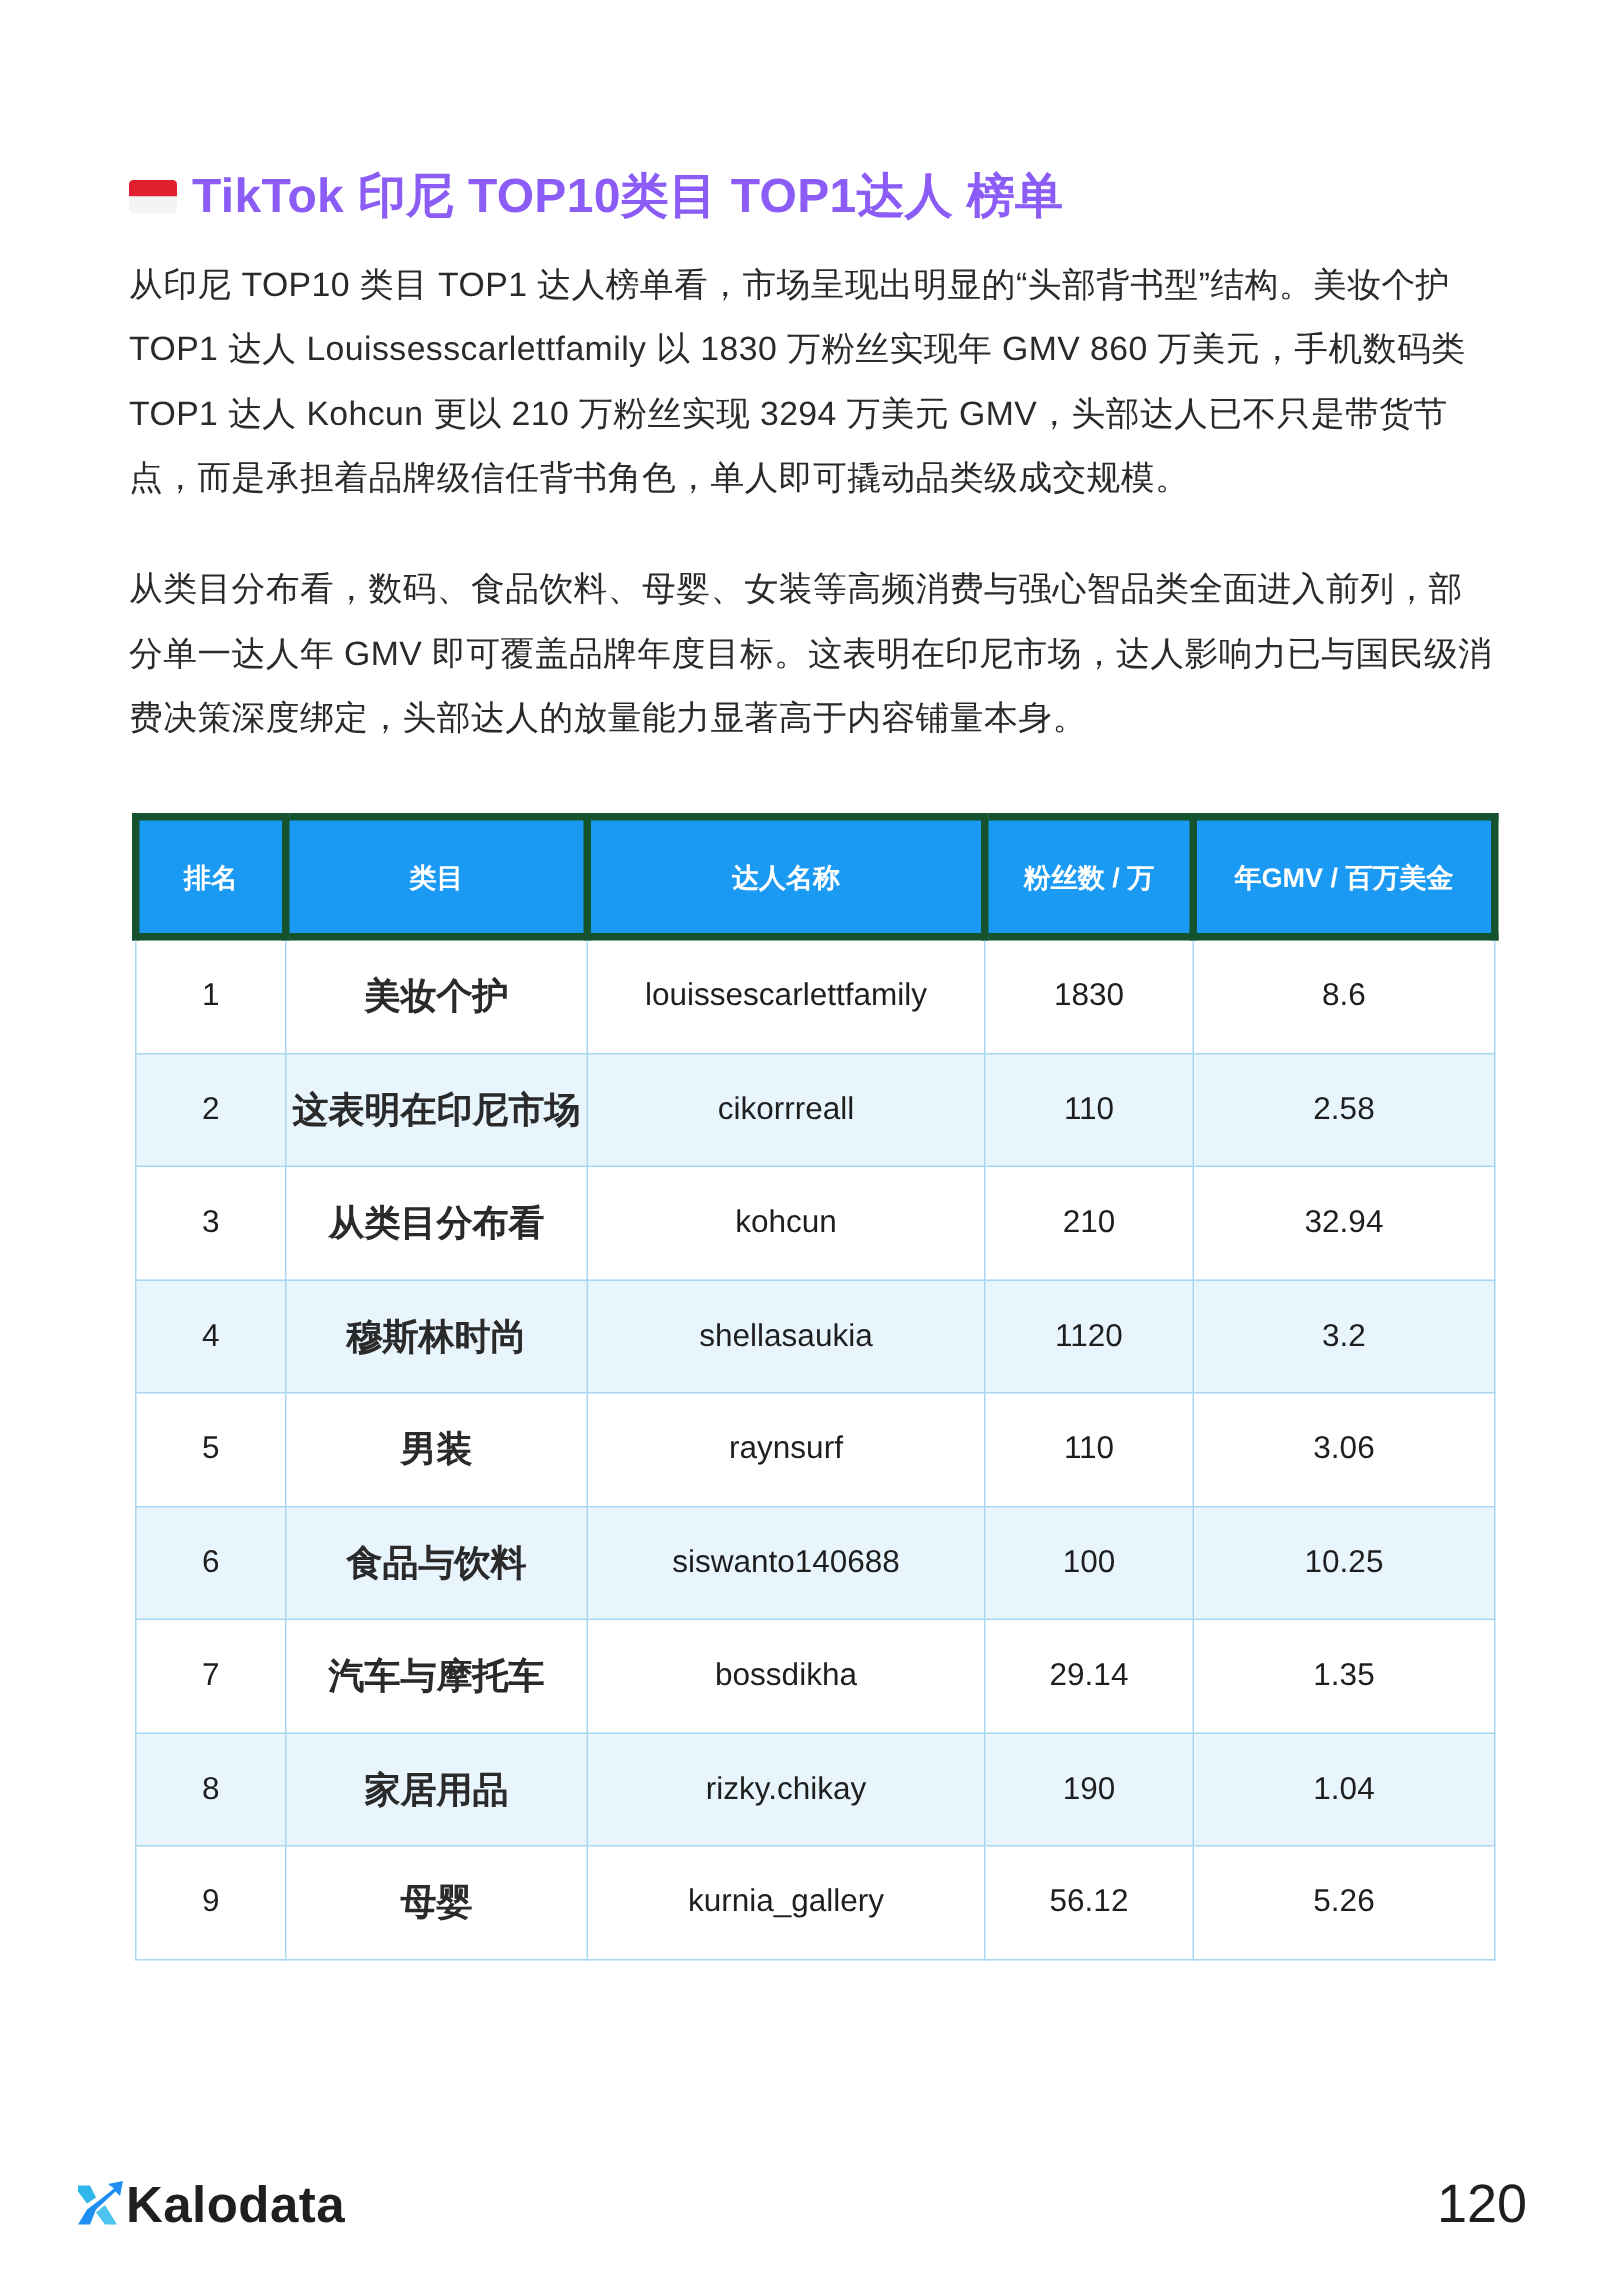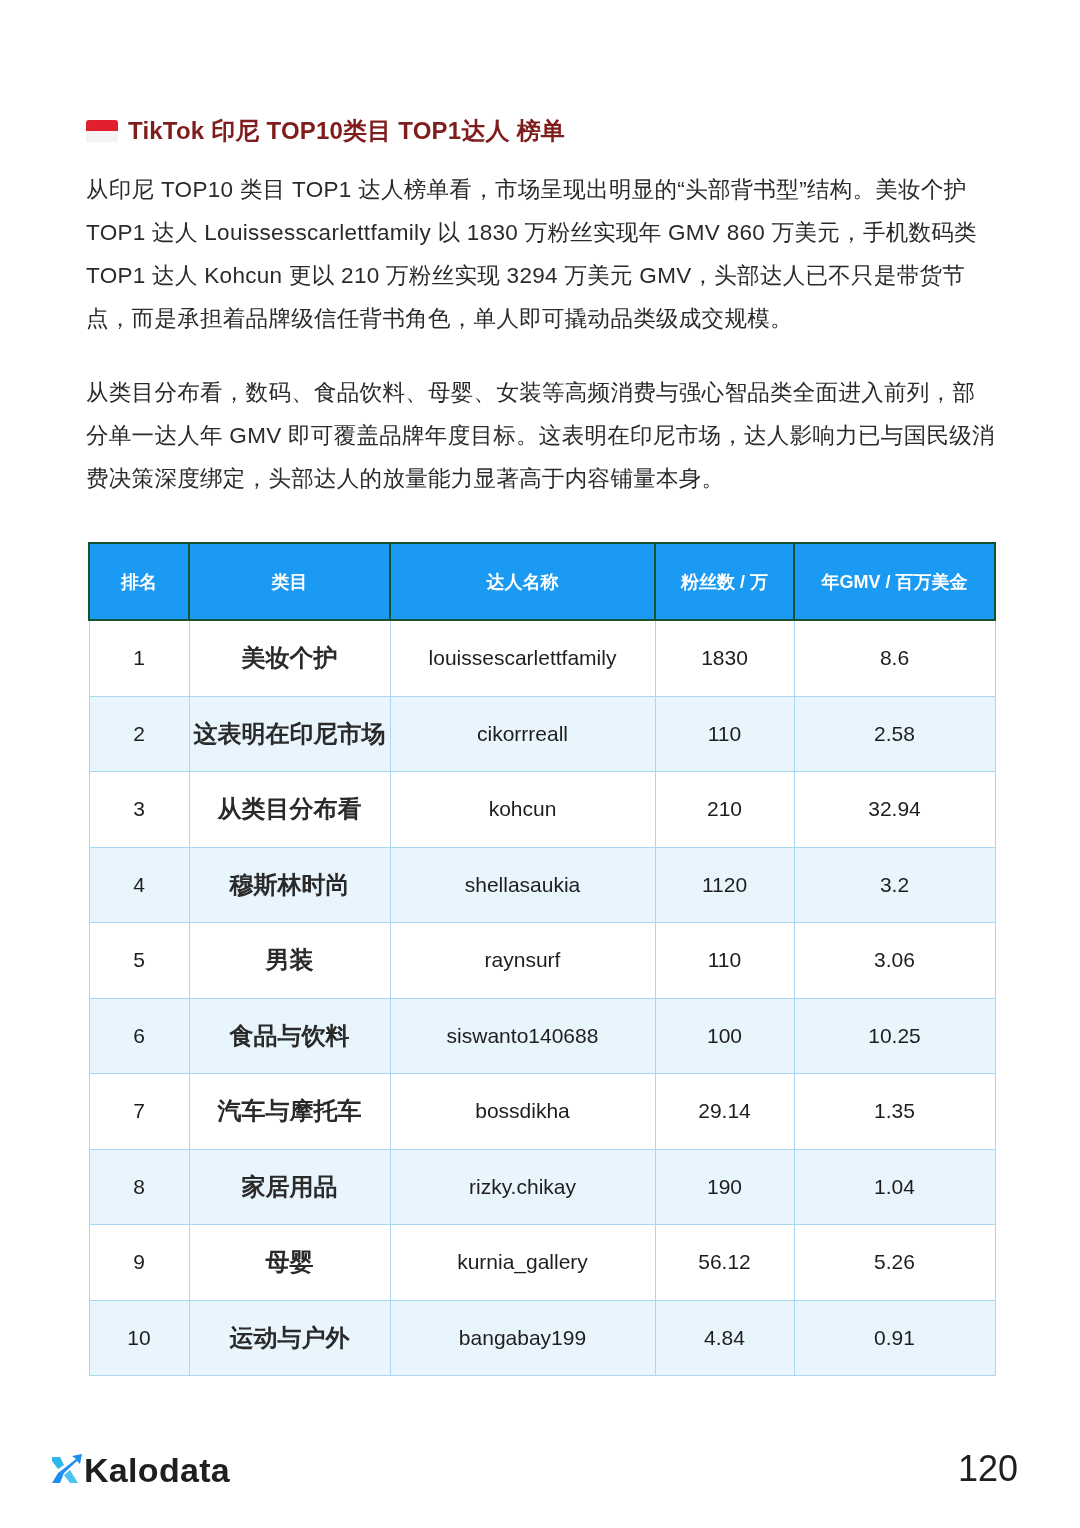--- a/index.html
+++ b/index.html
@@ -12,37 +12,37 @@
     position: absolute; left: 86px; top: 113px; height: 36px;
     display: flex; align-items: center;
   }
   .flag {
     width: 32px; height: 22px; margin-right: 10px; border-radius: 3px; overflow: hidden;
     display: flex; flex-direction: column; box-shadow: 0 0 0 1px #e6e6e6 inset;
   }
   .flag .red { flex: 1; background: #e0202e; }
   .flag .white { flex: 1; background: #f4f4f4; }
   .title {
-    font-size: 24px; font-weight: bold; color: #7f1d1d; letter-spacing: 0.2px;
+    font-size: 32px; font-weight: bold; color: #8b5cf6; letter-spacing: 0.2px;
   }
   .para {
     position: absolute; left: 86px; width: 910px;
     font-size: 22.5px; line-height: 43px; color: #2a2a2a; margin: 0;
     letter-spacing: 0.3px;
   }
   .para1 { top: 168px; }
   .para2 { top: 371px; }
 
   table.rank {
     position: absolute; left: 88px; top: 542px; width: 906px;
     border-collapse: collapse; table-layout: fixed;
   }
   table.rank th {
     background: #1a9af2; color: #ffffff; font-weight: bold; font-size: 18px;
-    height: 75px; border: 2px solid #14532d; padding: 0; text-align: center;
+    height: 75px; border: 5px solid #14532d; padding: 0; text-align: center;
   }
   table.rank td {
     height: 74.5px; border: 1px solid #a9d6f2; text-align: center; padding: 0;
     font-size: 21px; color: #1e1e1e;
   }
   table.rank td.cat { font-size: 24px; font-weight: bold; color: #2a2a2a; }
   table.rank tr.alt td { background: #e9f5fd; }
   table.rank tr.plain td { background: #ffffff; }
 
   .footer-logo {
@@ -143,27 +143,20 @@
       <td>190</td>
       <td>1.04</td>
     </tr>
     <tr class="plain">
       <td>9</td>
       <td class="cat">母婴</td>
       <td>kurnia_gallery</td>
       <td>56.12</td>
       <td>5.26</td>
     </tr>
-    <tr class="alt">
-      <td>10</td>
-      <td class="cat">运动与户外</td>
-      <td>bangabay199</td>
-      <td>4.84</td>
-      <td>0.91</td>
-    </tr>
   </tbody>
 </table>
 
 <div class="footer-logo">
   <svg class="logo-mark" viewBox="0 0 32 34">
     <polygon points="2,4 10,4 14,12 8,16 2,8" fill="#2fb6ea"></polygon>
     <polygon points="2,30 8,20 16,14 26,6 22,3 32,1 30,11 27,8 14,20 10,30" fill="#1e8ff0"></polygon>
     <polygon points="14,22 20,17 28,30 20,30" fill="#4cc3ee"></polygon>
   </svg>
   <span class="logo-text">Kalodata</span>

